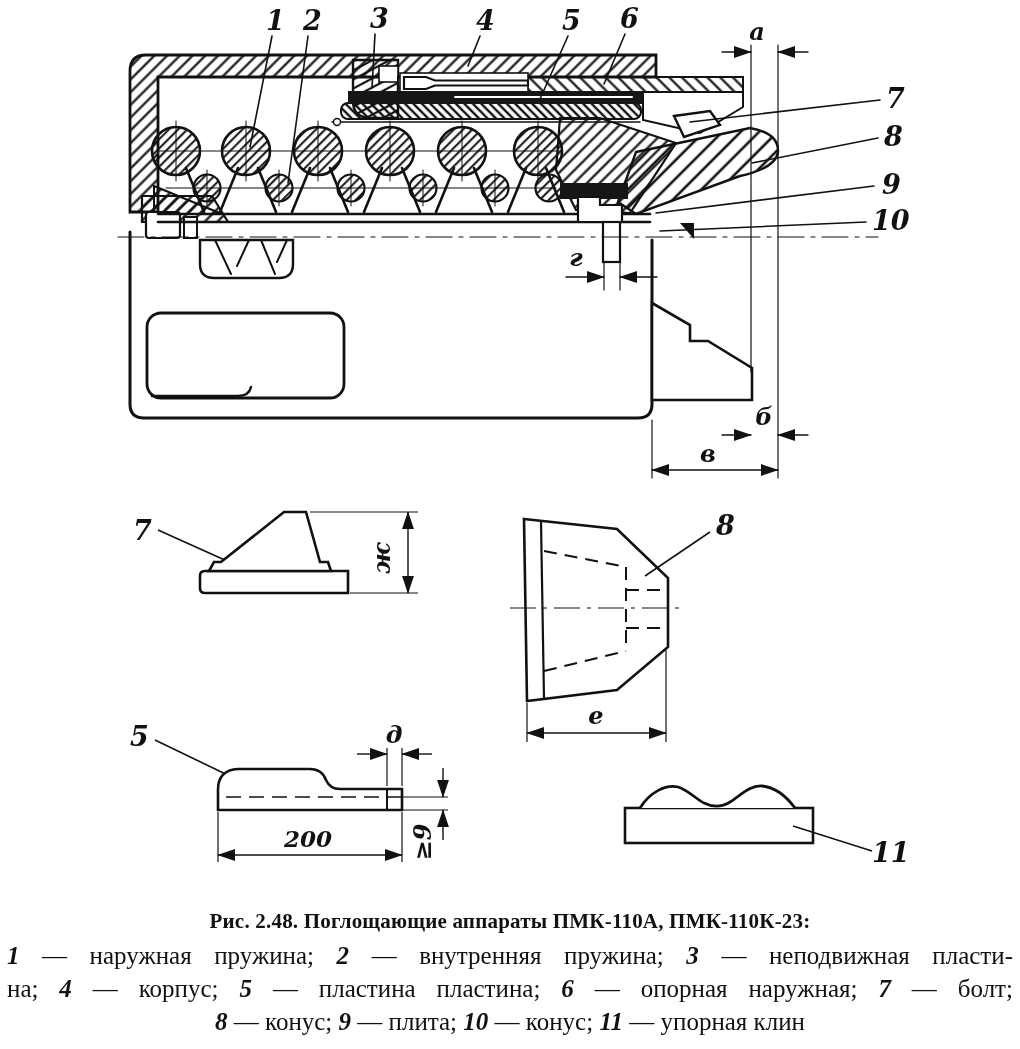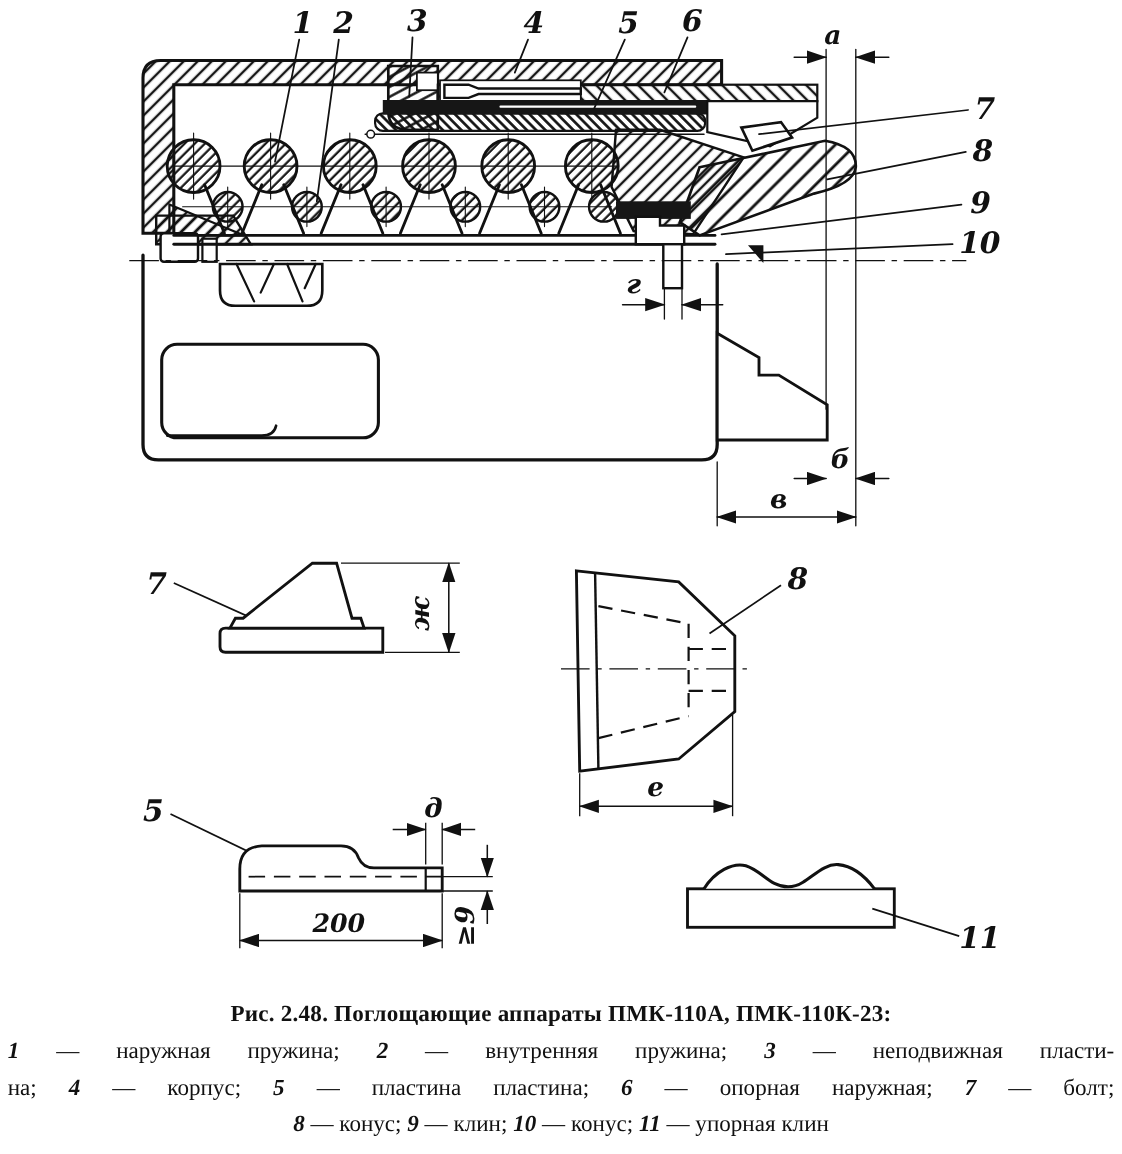--- a/index.html
+++ b/index.html
@@ -5,21 +5,21 @@
   html,body{margin:0;padding:0;background:#ffffff;}
   #page{position:relative;width:1020px;height:1049px;background:#fff;overflow:hidden;
         font-family:"Liberation Serif","DejaVu Serif",serif;color:#111;}
   #fig{position:absolute;left:0;top:0;}
   svg text{fill:#111;}
   .num{font-family:"DejaVu Serif","Liberation Serif",serif;font-style:italic;font-weight:700;font-size:27px;}
   .dim{font-family:"DejaVu Serif","Liberation Serif",serif;font-style:italic;font-weight:700;font-size:24px;}
   .dimv{font-family:"DejaVu Serif","Liberation Serif",serif;font-style:italic;font-weight:700;font-size:23px;}
   #caption{position:absolute;left:0;top:903px;width:1020px;padding:0 7px;box-sizing:border-box;}
   #cap-title{text-align:center;font-weight:700;font-size:21px;line-height:36px;letter-spacing:.2px;}
-  .leg-line{font-size:21px;line-height:33px;text-align:justify;text-align-last:justify;}
+  .leg-line{font-size:25px;line-height:33px;text-align:justify;text-align-last:justify;}
   .leg-line.last{text-align:center;text-align-last:center;}
   .it{font-style:italic;font-weight:600;}
 </style>
 </head>
 <body>
 
 <div id="page">
 <svg id="fig" width="1020" height="900" viewBox="0 0 1020 900">
   <defs>
     <pattern id="h45" patternUnits="userSpaceOnUse" width="9" height="9" patternTransform="rotate(45)">
@@ -230,15 +230,15 @@
     <path d="M640,808 C650,792 666,784 678,787 C688,790 696,799 704,803 C714,808 722,807 730,802 C740,796 750,785 762,786 C774,787 786,796 795,808" fill="#fff" stroke="#111" stroke-width="2.8"></path>
     <line x1="872" y1="851" x2="793" y2="826" stroke="#111" stroke-width="1.6"></line>
     <text class="num" x="872" y="862">11</text>
   </g>
 </svg>
 
 <div id="caption">
   <div id="cap-title">Рис. 2.48. Поглощающие аппараты ПМК-110А, ПМК-110К-23:</div>
   <div class="leg-line"><span class="it">1</span><span> — наружная пружина; </span><span class="it">2</span><span> — внутренняя пружина; </span><span class="it">3</span><span> — неподвижная пласти-</span></div>
   <div class="leg-line"><span>на; </span><span class="it">4</span><span> — корпус; </span><span class="it">5</span><span> — пластина пластина; </span><span class="it">6</span><span> — опорная наружная; </span><span class="it">7</span><span> — болт;</span></div>
-  <div class="leg-line last"><span class="it">8</span><span> — конус; </span><span class="it">9</span><span> — клин; </span><span class="it">10</span><span> — конус; </span><span class="it">11</span><span> — упорная клин</span></div>
+  <div class="leg-line last"><span class="it">8</span><span> — конус; </span><span class="it">9</span><span> — плита; </span><span class="it">10</span><span> — конус; </span><span class="it">11</span><span> — упорная клин</span></div>
 </div>
 </div>
 
 </body></html>

